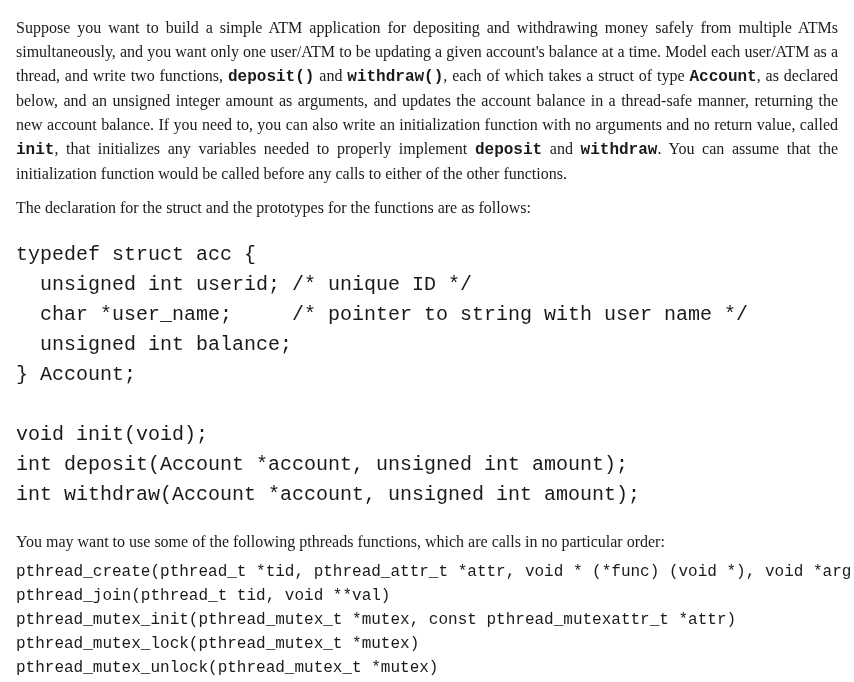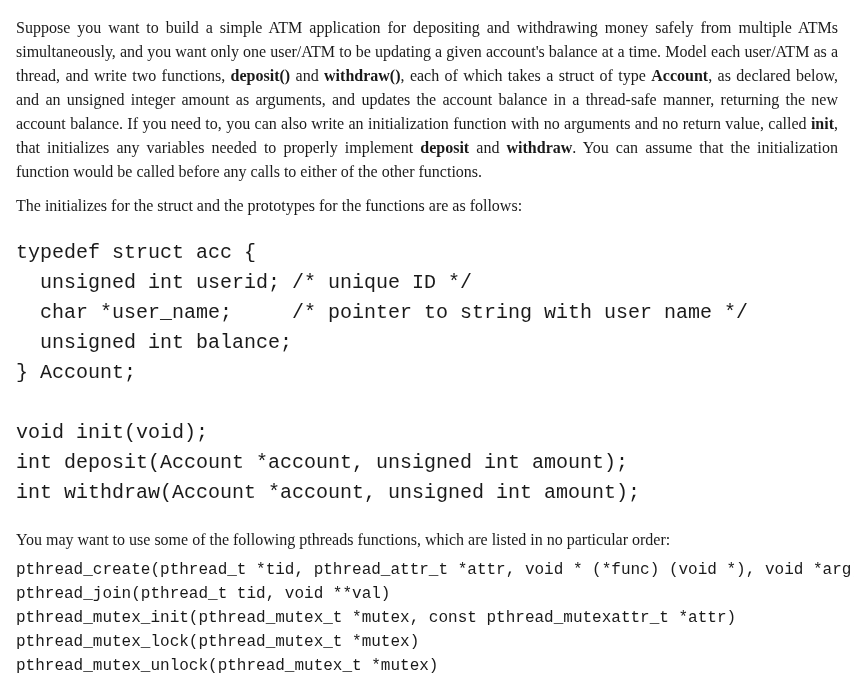--- a/index.html
+++ b/index.html
@@ -19,50 +19,51 @@
     .code-block {
       font-family: 'Courier New', Courier, monospace;
       font-size: 20px;
       line-height: 1.5;
       white-space: pre;
       margin-top: 20px;
       margin-bottom: 20px;
     }
     .bold {
       font-weight: bold;
+      font-family: Liberation Mono, monospace;
     }
     .api-list {
       font-family: 'Courier New', Courier, monospace;
       font-size: 16px;
       line-height: 1.5;
       white-space: pre;
       margin-top: 6px;
     }
     .prose-followup {
       margin-bottom: 6px;
     }
   </style>
 </head>
 <body>
 
 <div class="paragraph">
   <span>Suppose you want to build a simple ATM application for depositing and withdrawing money safely from multiple ATMs simultaneously, and you want only one user/ATM to be updating a given account's balance at a time. Model each user/ATM as a thread, and write two functions, </span><span class="bold">deposit()</span><span> and </span><span class="bold">withdraw()</span><span>, each of which takes a struct of type </span><span class="bold">Account</span><span>, as declared below, and an unsigned integer amount as arguments, and updates the account balance in a thread-safe manner, returning the new account balance. If you need to, you can also write an initialization function with no arguments and no return value, called </span><span class="bold">init</span><span>, that initializes any variables needed to properly implement </span><span class="bold">deposit</span><span> and </span><span class="bold">withdraw</span><span>. You can assume that the initialization function would be called before any calls to either of the other functions.</span>
 </div>
 
-<div class="paragraph">The initializes for the struct and the prototypes for the functions are as follows:</div>
+<div class="paragraph">The declaration for the struct and the prototypes for the functions are as follows:</div>
 
 <div class="code-block">typedef struct acc {
   unsigned int userid; /* unique ID */
   char *user_name;     /* pointer to string with user name */
   unsigned int balance;
 } Account;
 
 void init(void);
 int deposit(Account *account, unsigned int amount);
 int withdraw(Account *account, unsigned int amount);</div>
 
-<div class="paragraph prose-followup">You may want to use some of the following pthreads functions, which are listed in no particular order:</div>
+<div class="paragraph prose-followup">You may want to use some of the following pthreads functions, which are calls in no particular order:</div>
 
 <div class="api-list">pthread_create(pthread_t *tid, pthread_attr_t *attr, void * (*func) (void *), void *arg)
 pthread_join(pthread_t tid, void **val)
 pthread_mutex_init(pthread_mutex_t *mutex, const pthread_mutexattr_t *attr)
 pthread_mutex_lock(pthread_mutex_t *mutex)
 pthread_mutex_unlock(pthread_mutex_t *mutex)</div>
 
 </body></html>

